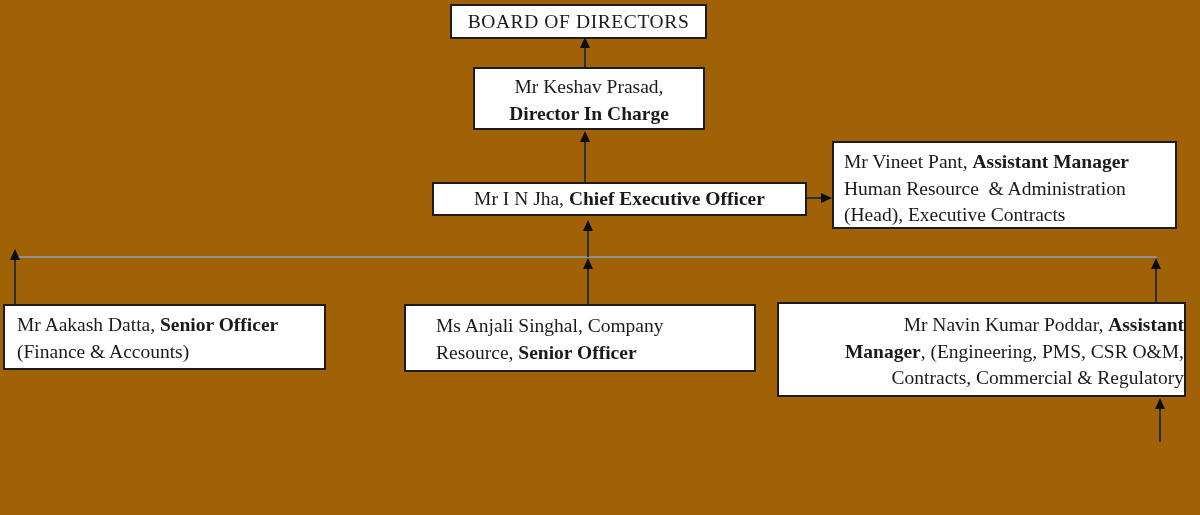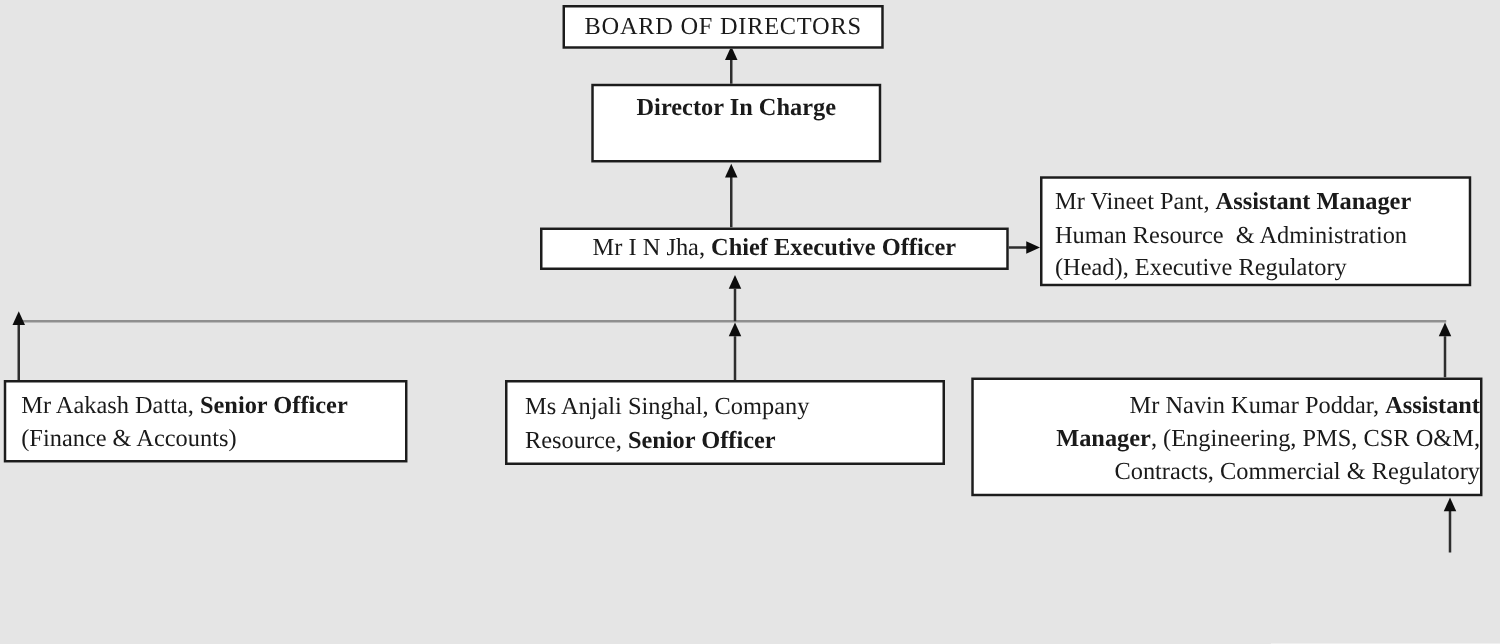--- a/index.html
+++ b/index.html
@@ -1,19 +1,19 @@
 <!DOCTYPE html>
 <html><head>
 <meta charset="utf-8">
 <style>
   html,body{margin:0;padding:0;background:#ffffff;}
   .chart{
     position:relative;
     width:1200px;height:515px;
-    background:#e5e5e5;
+    background:#a16207;
     font-family:"Liberation Serif","DejaVu Serif",serif;
     color:#1a1a1a;
     overflow:hidden;
   }
   .box{
     position:absolute;
     background:#ffffff;
     border:2px solid #1c1c1c;
     box-sizing:border-box;
     font-size:19.5px;
@@ -23,21 +23,21 @@
   .box .ln{white-space:pre;}
   .box .b, .box .b span{font-weight:bold;}
   .b{font-weight:bold;}
   .center{text-align:center;}
   
   #box-board   {left:450px;top:4px;  width:257px;height:35px; padding-top:3px; letter-spacing:0.6px;}
   #box-keshav  {left:473px;top:67px; width:232px;height:63px; padding-top:5px;}
   #box-ceo     {left:432px;top:182px;width:375px;height:34px; padding-top:2px;}
   #box-vineet  {left:832px;top:141px;width:345px;height:88px; padding:6px 0 0 10px;}
   #box-aakash  {left:3px;  top:304px;width:323px;height:66px; padding:6px 0 0 12px;}
-  #box-anjali  {left:404px;top:304px;width:352px;height:68px; padding:7px 0 0 14px;}
+  #box-anjali  {left:404px;top:304px;width:352px;height:68px; padding:7px 0 0 30px;}
   #box-navin   {left:777px;top:302px;width:409px;height:95px; padding:8px 0 0 11px;text-align:right;}
   #box-apoorva {left:847px;top:442px;width:350px;height:66px; padding:8px 0 0 13px;}
   
   .hline-main{position:absolute;left:14px;top:256px;width:1143px;height:2px;background:#8f8f8f;z-index:1;}
   .stem-v{position:absolute;width:2px;background:#2e2e2e;z-index:1;}
   .stem-h{position:absolute;height:2px;background:#2e2e2e;z-index:1;}
   .head-up{position:absolute;width:0;height:0;
     border-left:5px solid transparent;border-right:5px solid transparent;
     border-bottom:11px solid #0d0d0d;z-index:1;}
   .head-right{position:absolute;width:0;height:0;
@@ -47,31 +47,32 @@
 </head>
 <body>
 
 <div class="chart">
 
   <div class="box center" id="box-board">
     <div class="ln"><span>BOARD OF DIRECTORS</span></div>
   </div>
 
   <div class="box center" id="box-keshav">
+    <div class="ln"><span>Mr Keshav Prasad,</span></div>
     <div class="ln"><span class="b">Director In Charge</span></div>
   </div>
 
   <div class="box center" id="box-ceo">
     <div class="ln"><span>Mr I N Jha, </span><span class="b">Chief Executive Officer</span></div>
   </div>
 
   <div class="box" id="box-vineet">
     <div class="ln"><span>Mr Vineet Pant, </span><span class="b">Assistant Manager</span></div>
     <div class="ln"><span>Human Resource  &amp; Administration</span></div>
-    <div class="ln"><span>(Head), Executive Regulatory</span></div>
+    <div class="ln"><span>(Head), Executive Contracts</span></div>
   </div>
 
   <div class="box" id="box-aakash">
     <div class="ln"><span>Mr Aakash Datta, </span><span class="b">Senior Officer</span></div>
     <div class="ln"><span>(Finance &amp; Accounts)</span></div>
   </div>
 
   <div class="box" id="box-anjali">
     <div class="ln"><span>Ms Anjali Singhal, Company</span></div>
     <div class="ln"><span>Resource, </span><span class="b">Senior Officer</span></div>

